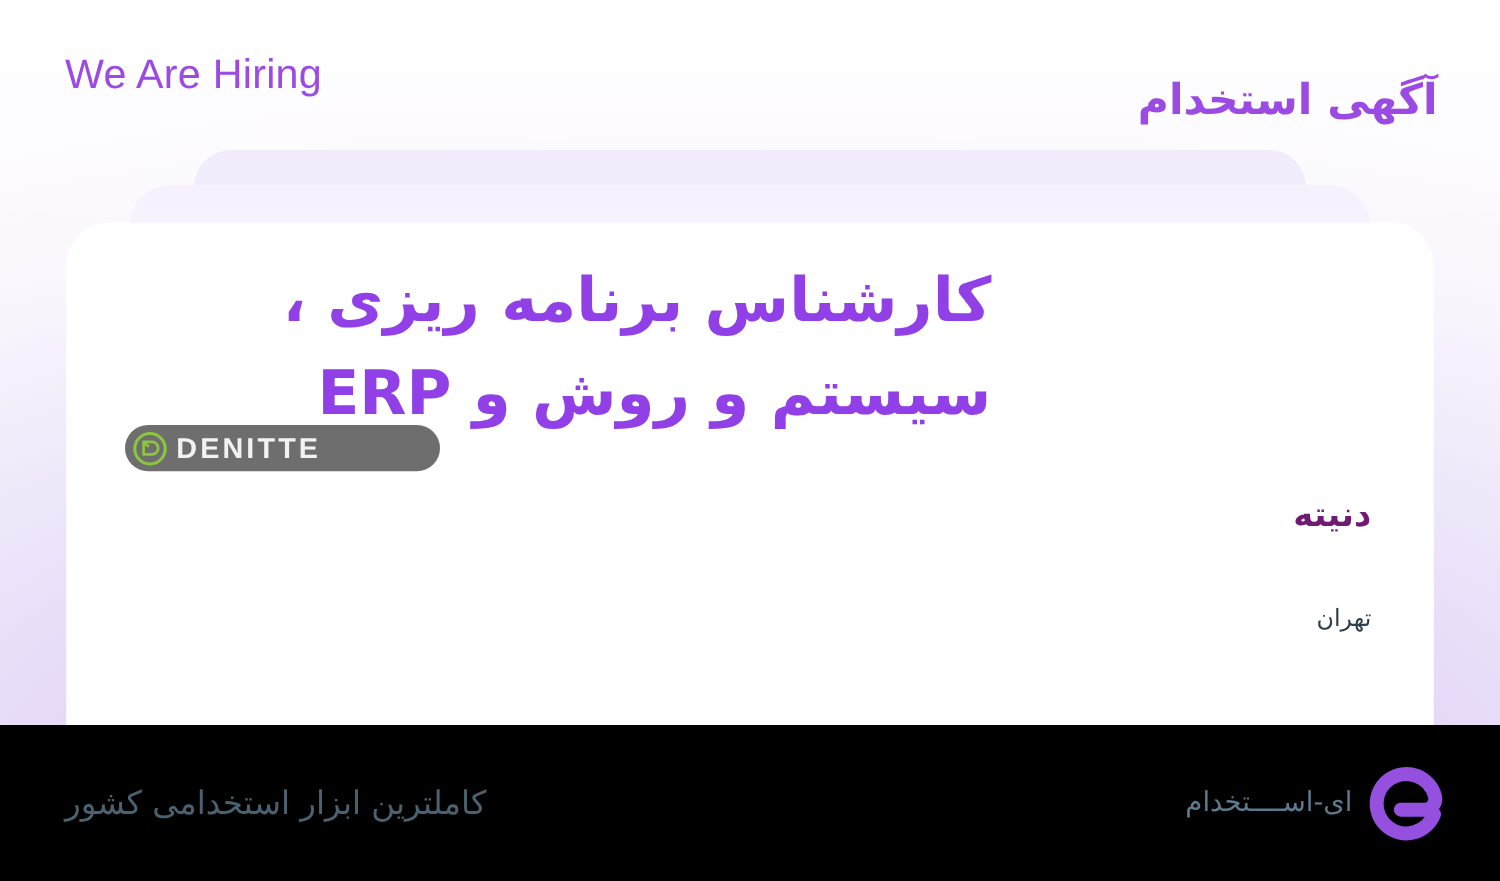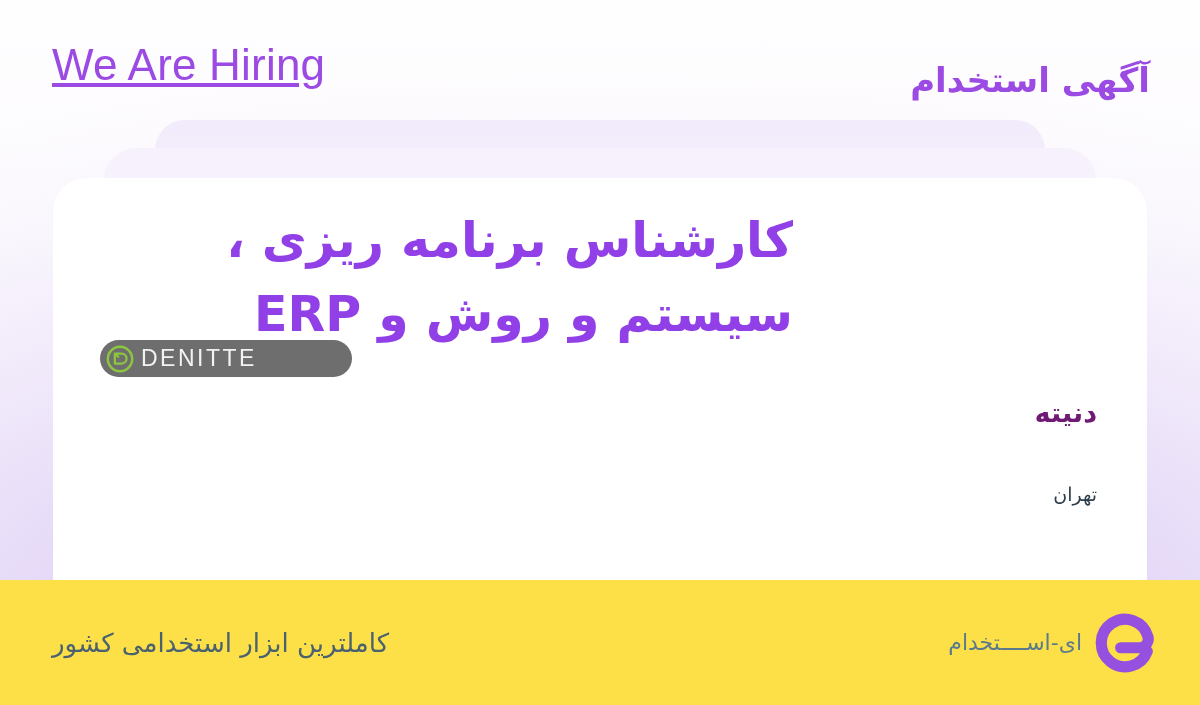--- a/index.html
+++ b/index.html
@@ -49,27 +49,26 @@
     top: 0;
     width: 1200px;
     height: 118px;
     z-index: 4;
   }
   .hiring-en {
     position: absolute;
     left: 52px;
     top: 40px;
     font-family: "Liberation Sans", "DejaVu Sans", sans-serif;
-    font-size: 44px;
+    font-size: 33px;
     font-weight: 400;
     letter-spacing: 0.2px;
     color: #9b4ae3;
     direction: ltr;
     white-space: nowrap;
-    text-decoration: underline;
   }
   .hiring-fa {
     position: absolute;
     right: 50px;
     top: 36px;
     font-family: "DejaVu Sans", sans-serif;
     font-size: 34px;
     font-weight: 700;
     color: #9b4ae3;
     direction: rtl;
@@ -182,36 +181,36 @@
   }
   .employer-logo .mark {
     flex: 0 0 auto;
     width: 30px;
     height: 30px;
     margin-right: 6px;
   }
   .employer-logo .wordmark {
     font-family: "Liberation Sans", "DejaVu Sans", sans-serif;
     font-size: 23px;
-    font-weight: 400;
+    font-weight: 700;
     letter-spacing: 2.5px;
     color: #f2f2f2;
     line-height: 1;
     white-space: nowrap;
     direction: ltr;
   }
 
   
   .footer {
     position: absolute;
     left: 0;
     top: 580px;
     width: 1200px;
     height: 125px;
-    background: #fde047;
+    background: #000000;
     z-index: 5;
   }
   .footer-tagline {
     position: absolute;
     left: 52px;
     top: 50%;
     transform: translateY(-50%);
     font-family: "DejaVu Sans", sans-serif;
     font-size: 26px;
     font-weight: 400;

